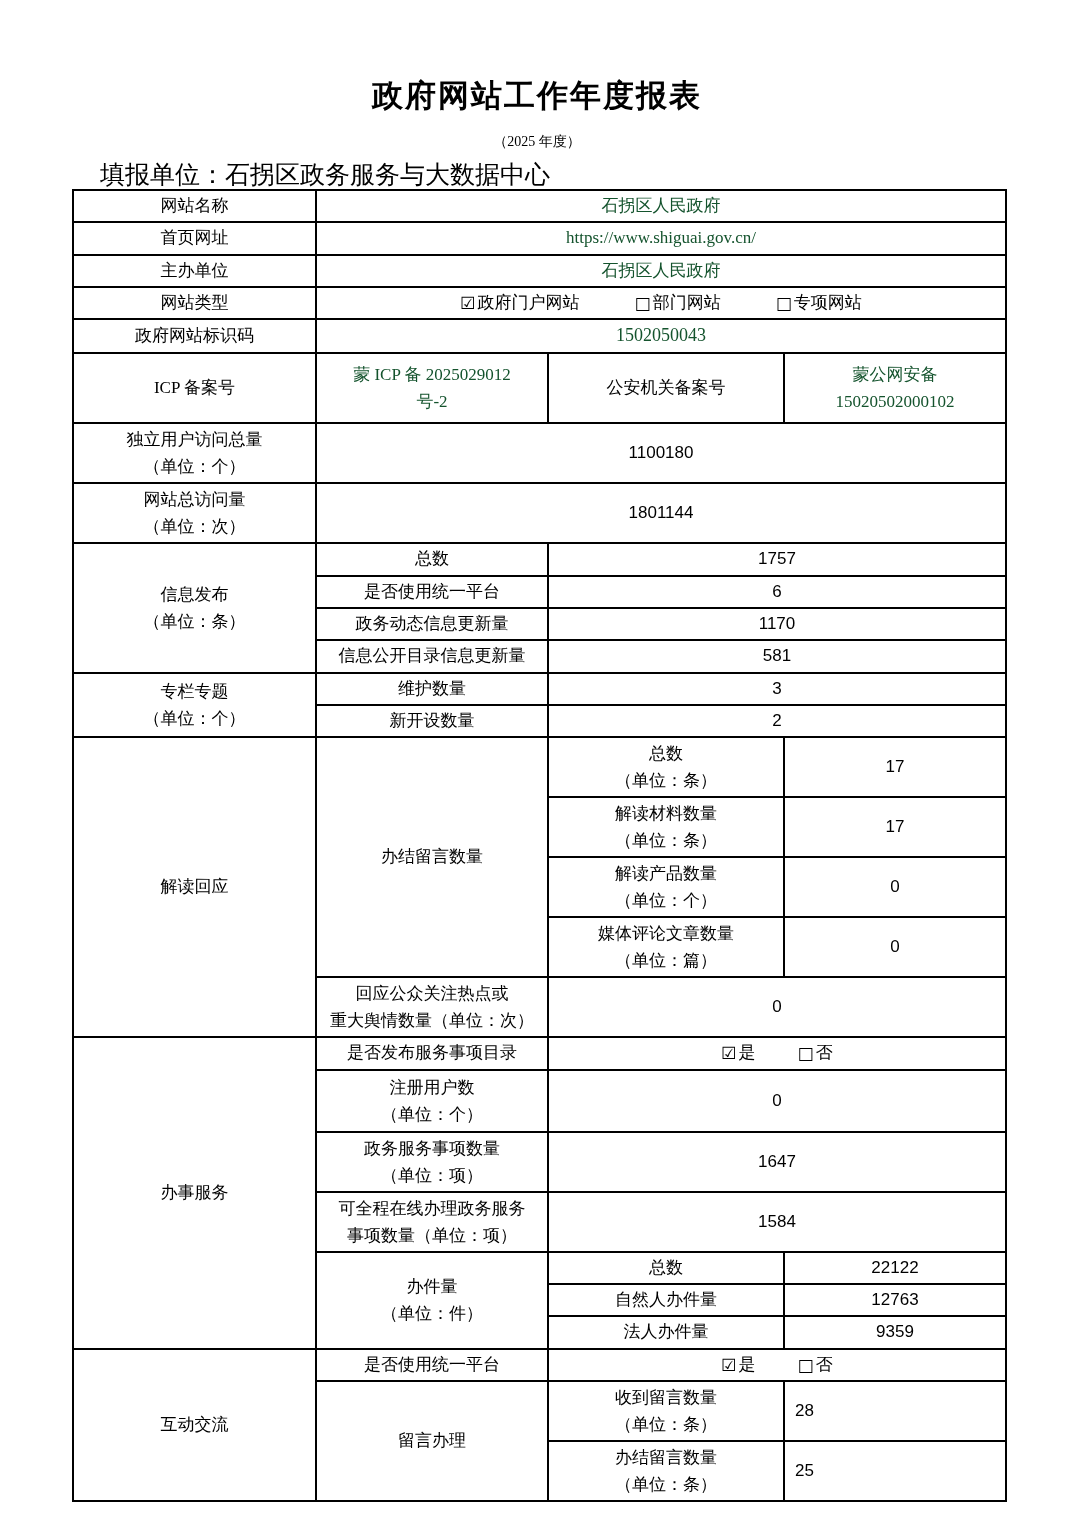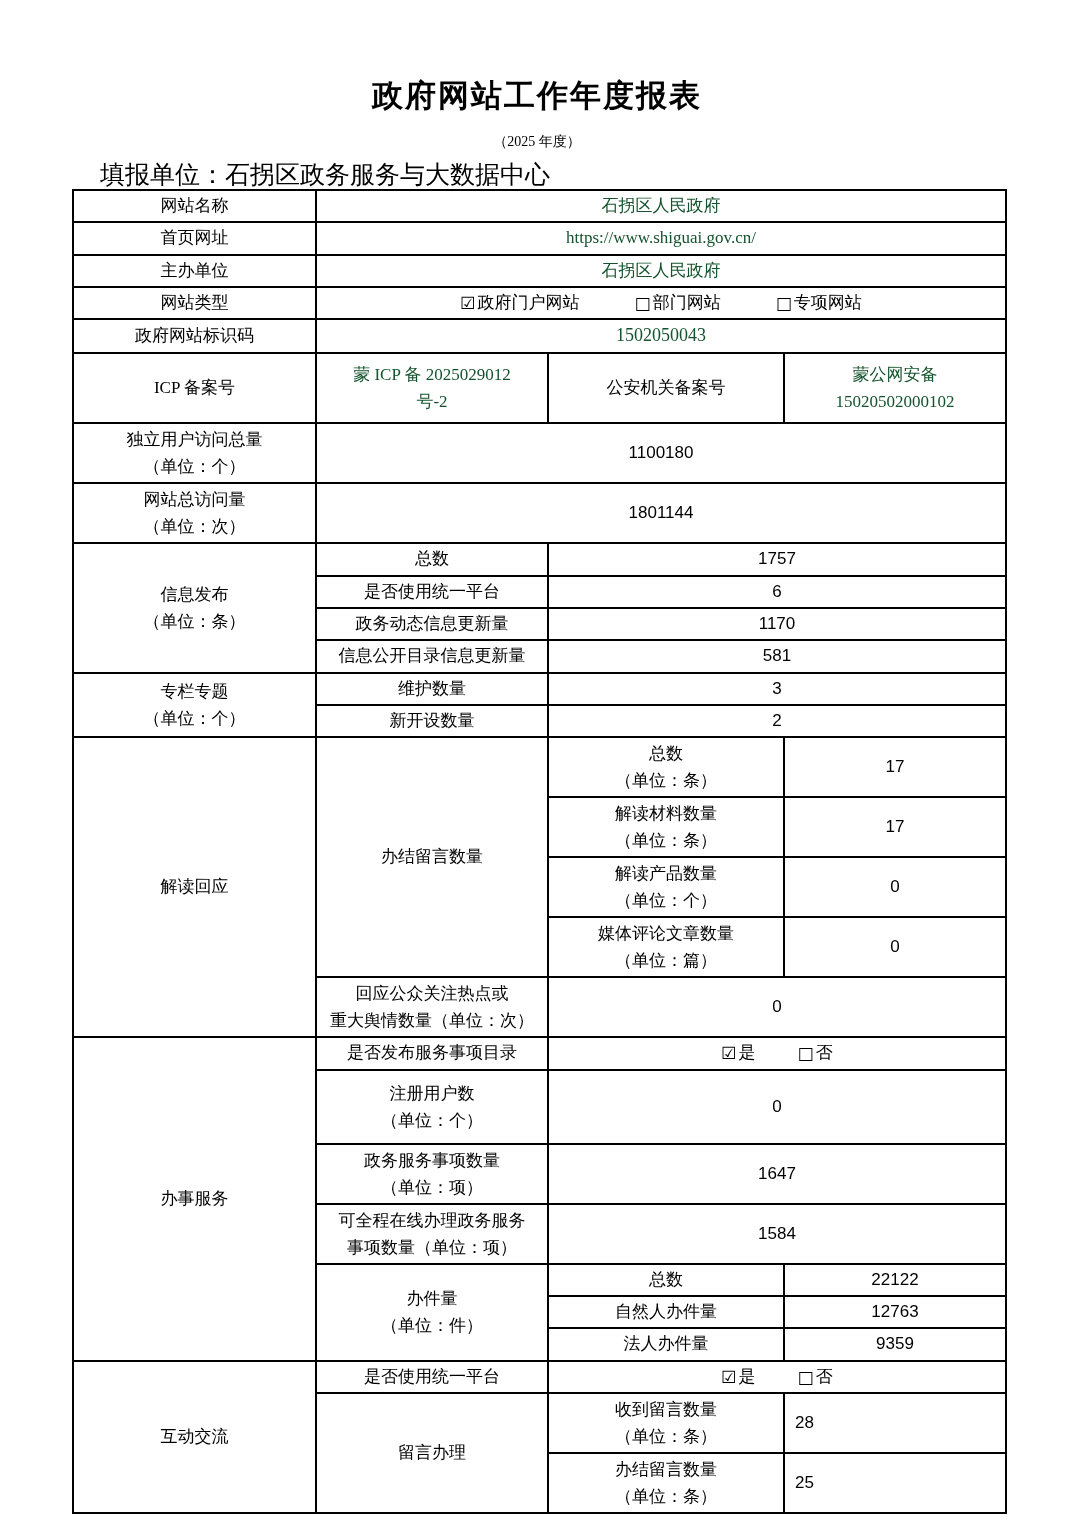--- a/index.html
+++ b/index.html
@@ -225,21 +225,21 @@
                 <span class="cb">☑</span>
                 <span>是</span>
               </span>
             <span class="opt">
                 <span class="cb">□</span>
                 <span>否</span>
               </span>
           </div>
         </td>
       </tr>
-      <tr style="height:74px">
+      <tr style="height:62px">
         <td class="two-line">
           <div>注册用户数</div>
           <div>（单位：个）</div>
         </td>
         <td colspan="2" class="num">0</td>
       </tr>
       <tr style="height:59px">
         <td class="two-line">
           <div>政务服务事项数量</div>
           <div>（单位：项）</div>

